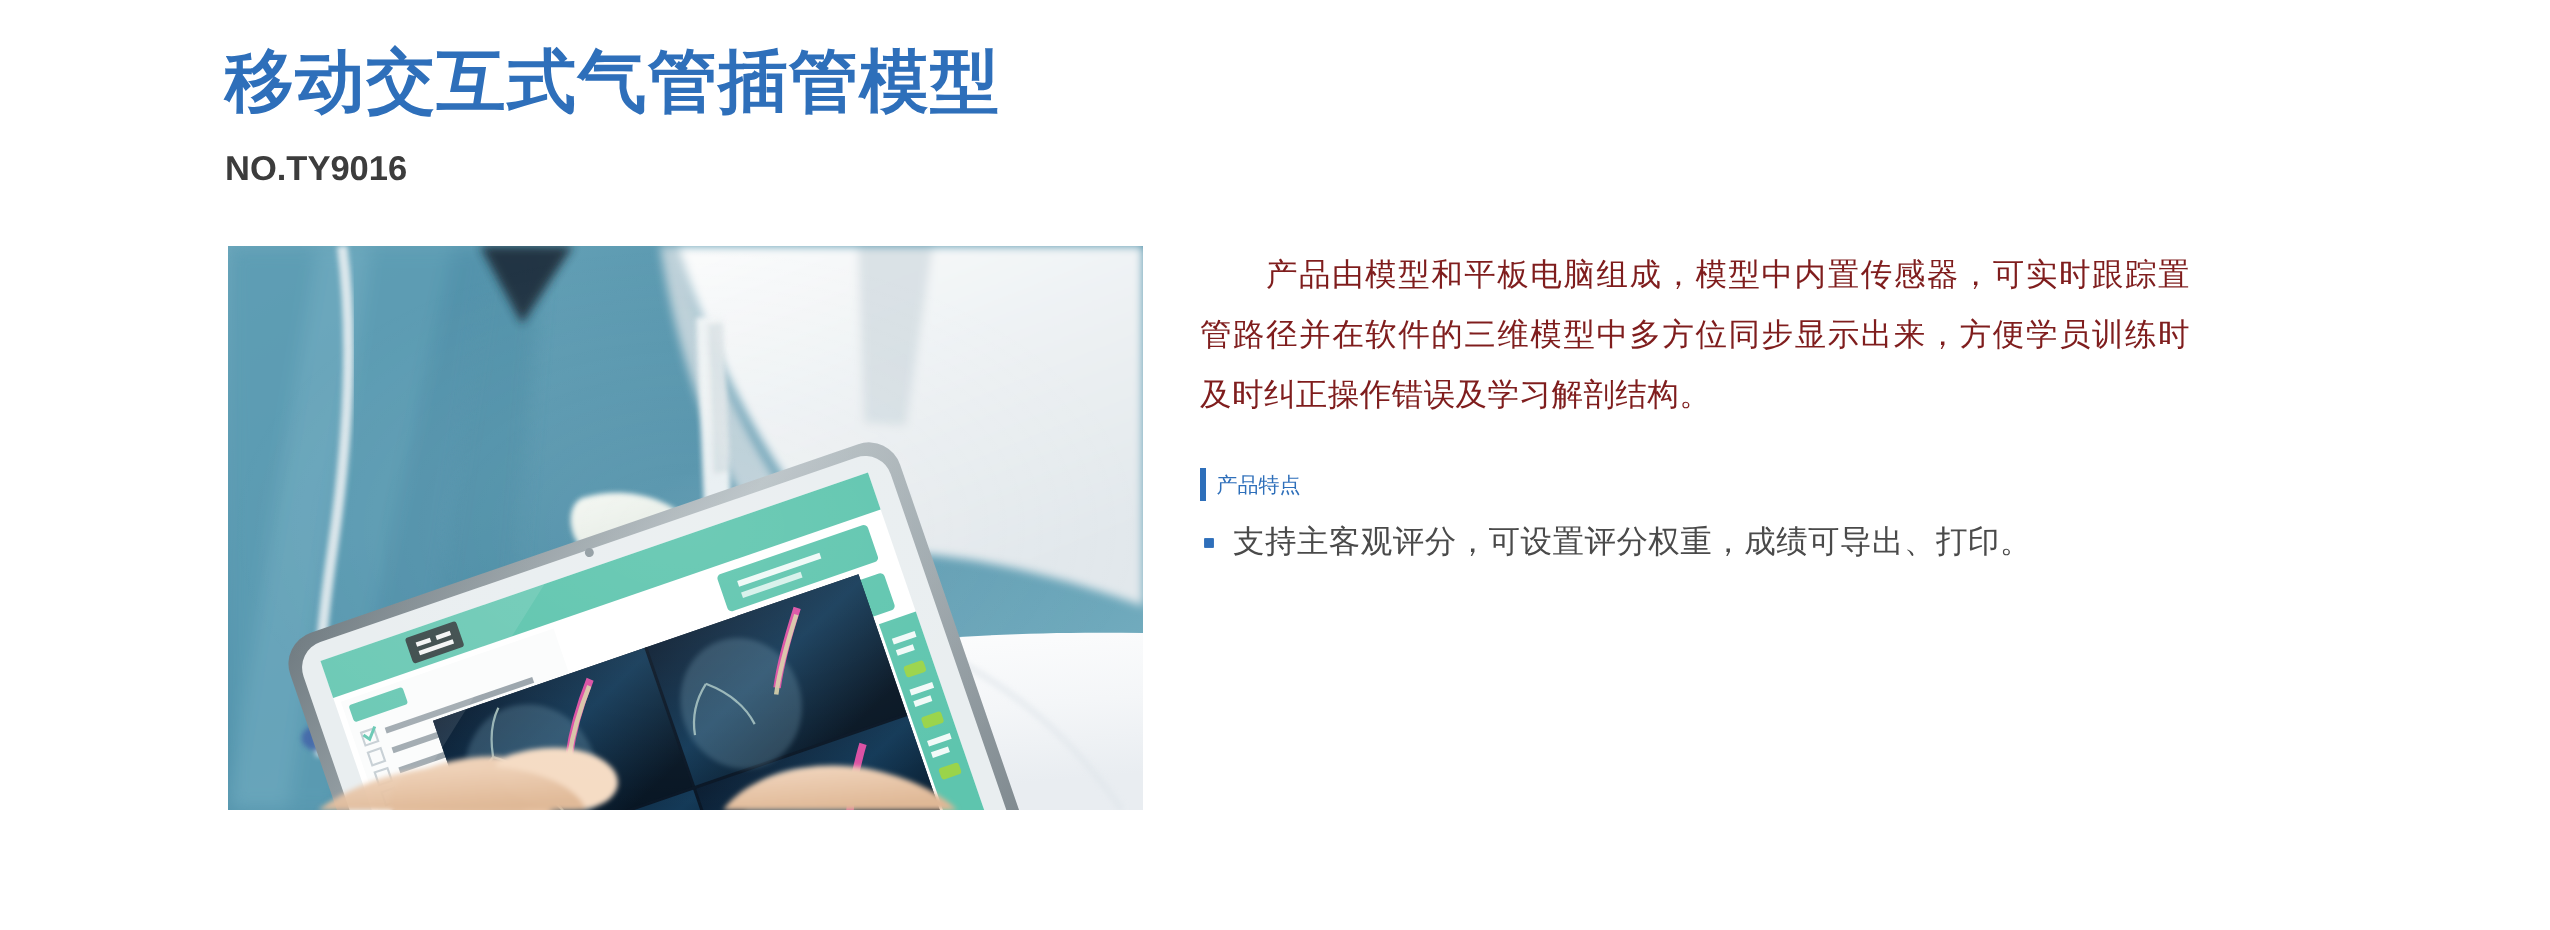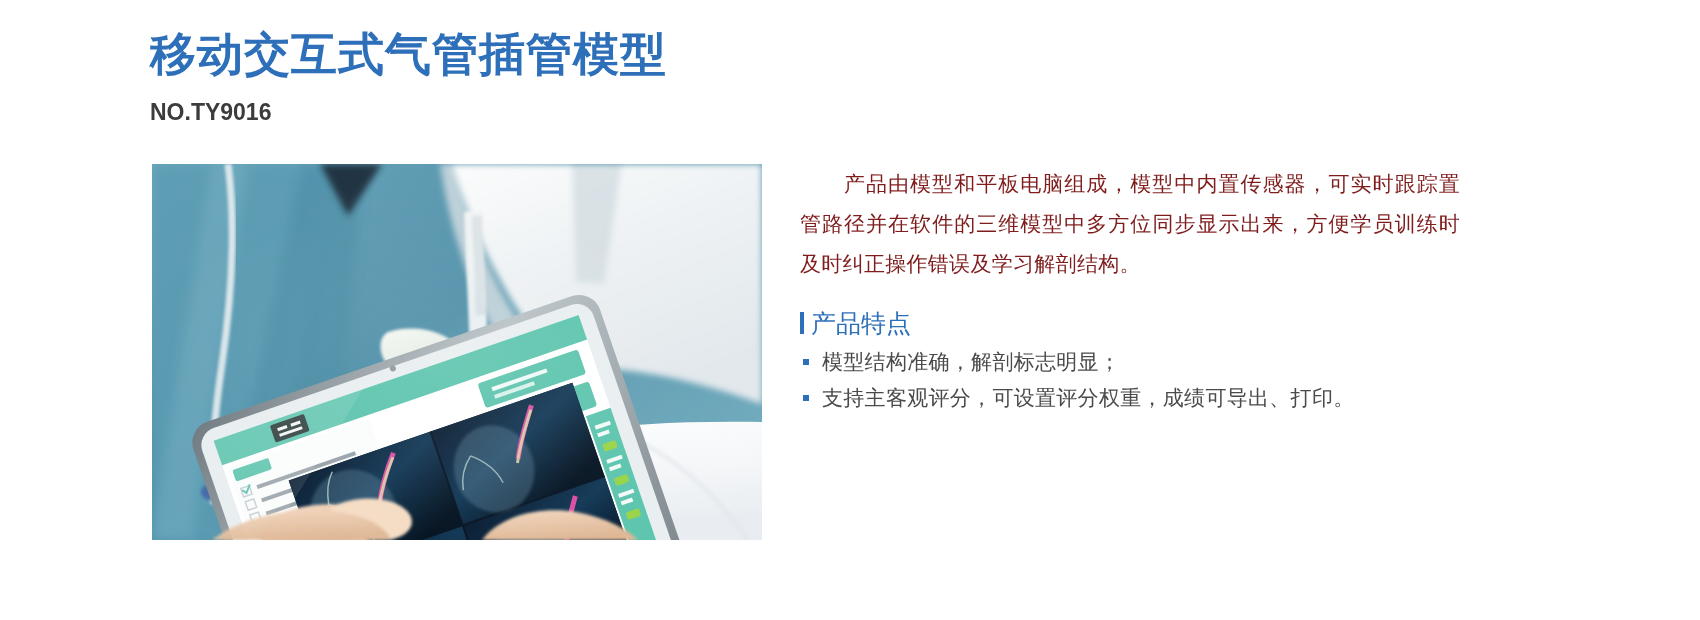--- a/index.html
+++ b/index.html
@@ -58,21 +58,21 @@
     color: #7f1d1d;
     text-indent: 44px;
     text-align: justify;
     letter-spacing: 0.3px;
   }
 
   .features-head {
     position: relative;
     margin-top: 24px;
     padding-left: 11px;
-    font-size: 25px;
+    font-size: 14px;
     color: #2e6fba;
     line-height: 30px;
     font-weight: normal;
   }
   .features-head .bar {
     position: absolute;
     left: 0; top: 4px;
     width: 4px; height: 22px;
     background: #2e6fba;
   }
@@ -368,21 +368,20 @@
     <p class="intro">产品由模型和平板电脑组成，模型中内置传感器，可实时跟踪置管路径并在软件的三维模型中多方位同步显示出来，方便学员训练时及时纠正操作错误及学习解剖结构。</p>
 
     <div class="features-head">
       <span class="bar"></span>
       <span>产品特点</span>
     </div>
 
     <ul class="features">
       <li>
         <span class="sq"></span>
-        <span>模型结构准确，解剖标志明显；</span>
       </li>
       <li>
         <span class="sq"></span>
       </li>
       <li>
         <span class="sq"></span>
       </li>
       <li>
         <span class="sq"></span>
         <span>支持主客观评分，可设置评分权重，成绩可导出、打印。</span>

